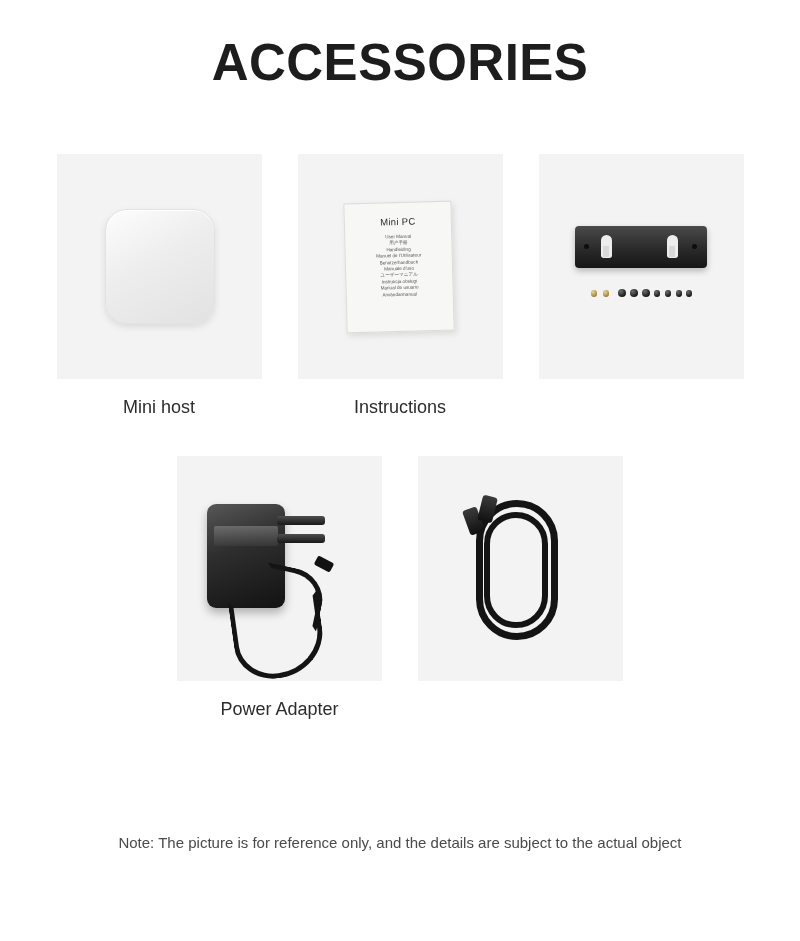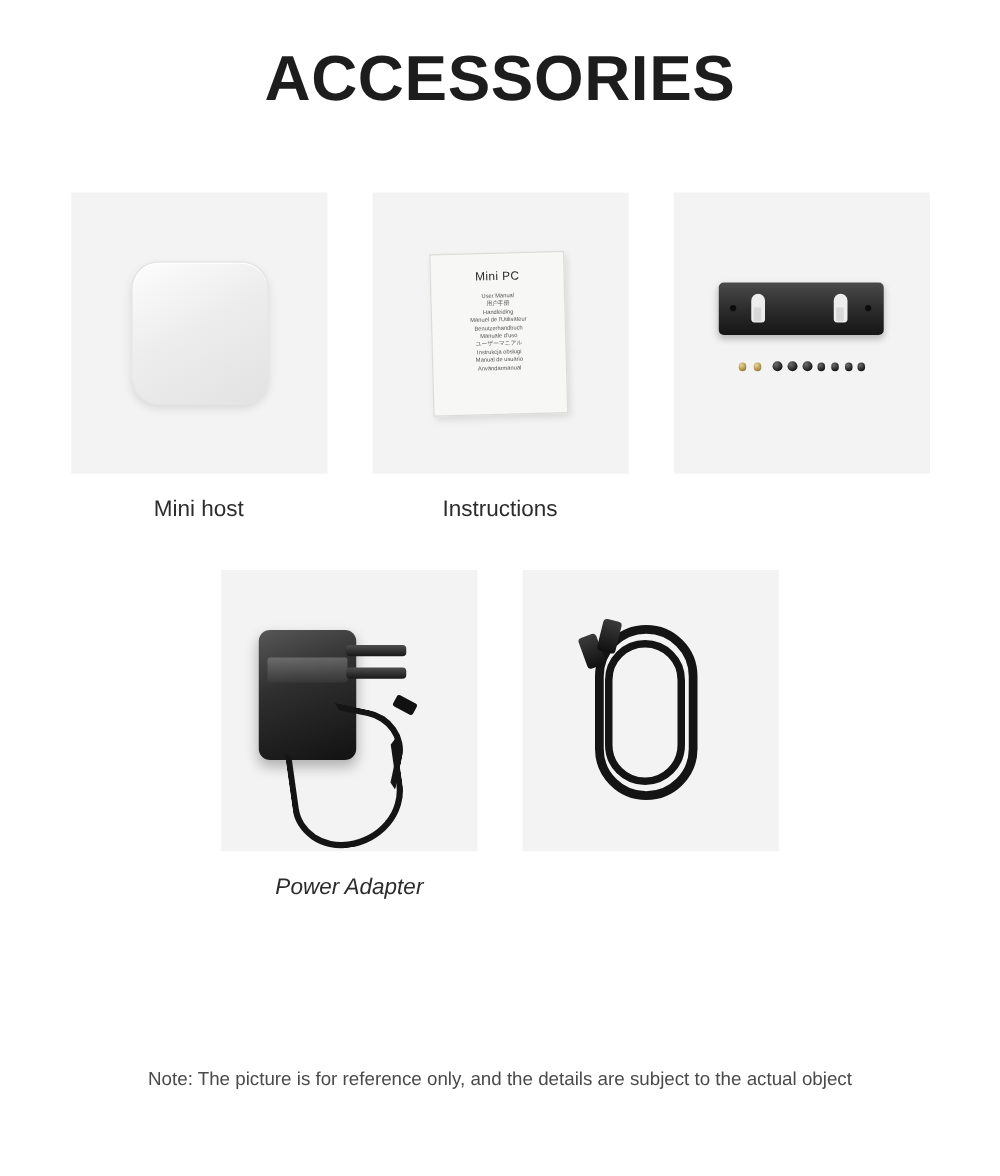--- a/index.html
+++ b/index.html
@@ -27,21 +27,21 @@
     margin: 0;
     padding-top: 40px;
     line-height: 46px;
   }
   .grid-row {
     display: flex;
     justify-content: center;
     gap: 36px;
   }
   .row1 { margin-top: 68px; }
-  .row2 { margin-top: 38px; font-style: italic; }
+  .row2 { margin-top: 38px; }
   .cell {
     width: 205px;
     display: flex;
     flex-direction: column;
     align-items: center;
   }
   .thumb {
     width: 205px;
     height: 225px;
     background: #f3f3f3;
@@ -52,21 +52,21 @@
     margin-top: 18px;
     font-size: 18px;
     color: #2c2c2c;
     text-align: center;
     white-space: nowrap;
   }
   .note {
     position: absolute;
     left: 0;
     right: 0;
-    top: 855px;
+    top: 834px;
     text-align: center;
     font-size: 15px;
     color: #4a4a4a;
   }
 
   
   .minihost {
     position: absolute;
     left: 48px;
     top: 55px;

